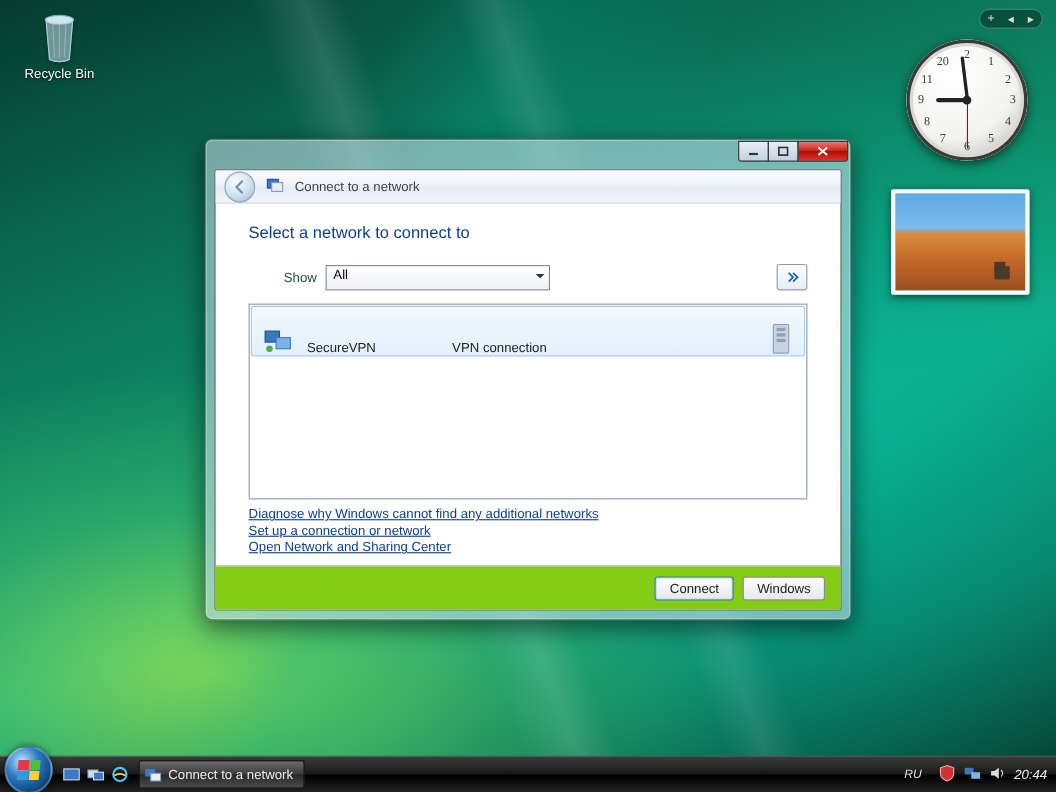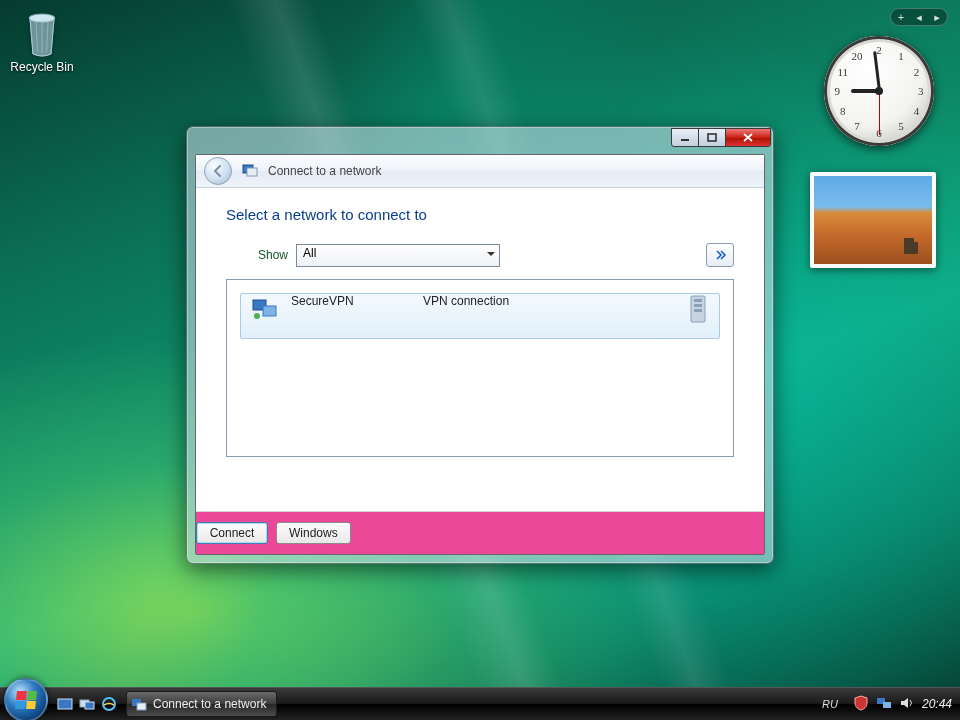--- a/index.html
+++ b/index.html
@@ -11,21 +11,21 @@
       linear-gradient(160deg,#053b2f 0%,#0b6e55 25%,#0d8f6a 45%,#10a87e 60%,#0a7e5f 80%,#053b2f 100%);
   }
   .desktop::before{content:"";position:absolute;inset:0;
     background:
       linear-gradient(70deg, transparent 40%, rgba(255,255,255,0.12) 44%, transparent 47%,
                        transparent 55%, rgba(255,255,255,0.10) 58%, transparent 61%),
       linear-gradient(110deg, transparent 30%, rgba(0,180,140,0.25) 40%, transparent 55%);
     pointer-events:none;
   }
   
-  .desktop-icon{position:absolute;left:4px;top:10px;width:76px;text-align:center;color:#fff;text-shadow:0 1px 2px #000;}
+  .desktop-icon{position:absolute;left:16px;top:10px;width:76px;text-align:center;color:#fff;text-shadow:0 1px 2px #000;}
   .bin{margin:0 auto 2px;width:40px;height:48px;position:relative;}
   .bin svg{width:40px;height:48px;filter:drop-shadow(0 1px 2px rgba(0,0,0,0.4));}
   
   .sidebar-controls{position:absolute;right:12px;top:8px;display:flex;gap:0;background:rgba(0,0,0,0.35);border:1px solid rgba(255,255,255,0.25);border-radius:11px;padding:1px;}
   .sidebar-controls span{width:18px;height:14px;display:flex;align-items:center;justify-content:center;color:#ddd;font-size:11px;}
   .clock-gadget{position:absolute;right:26px;top:36px;width:110px;height:110px;}
   .clock-face{width:110px;height:110px;border-radius:50%;
     background:radial-gradient(circle at 38% 30%,#fff 0%,#f3f3f1 55%,#cfcfc9 78%,#8b8b85 100%);
     box-shadow:0 3px 10px rgba(0,0,0,0.6), inset 0 0 0 3px #3a3a38, inset 0 0 0 6px #d9d8d3;
     position:relative;}
@@ -55,28 +55,28 @@
   .back-btn{width:26px;height:26px;border-radius:50%;background:radial-gradient(circle at 35% 30%,#fafdff,#cfe0f0 55%,#9db7d0);border:1px solid #8ca3ba;display:flex;align-items:center;justify-content:center;}
   .toolbar .title{color:#444;font-size:12px;}
   .body{flex:1;padding:18px 30px 10px;display:flex;flex-direction:column;color:#000;}
   h1{margin:0 0 20px;font-size:15px;font-weight:400;color:#0a3e8f;}
   .row-show{display:flex;align-items:center;gap:8px;margin-bottom:12px;margin-left:32px;}
   .row-show label{color:#14532d;}
   .combo{position:relative;width:178px;height:20px;border:1px solid #7a8a99;background:linear-gradient(#fff,#eef1f6);font-size:12px;padding:1px 18px 0 6px;}
   .combo::after{content:"";position:absolute;right:4px;top:7px;border:4px solid transparent;border-top-color:#333;}
   .refresh-btn{margin-left:auto;width:26px;height:22px;border:1px solid #8b9bb0;border-radius:3px;background:linear-gradient(#fefefe,#e6edf6);display:flex;align-items:center;justify-content:center;color:#1560c0;font-size:13px;}
   .listbox{border:1px solid #8b9bb0;height:176px;background:#fff;overflow:hidden;}
-  .list-item{height:44px;border:1px solid #a9cbe9;margin:13px;background:linear-gradient(#f3f9fe,#e2f0fb);border-radius:2px;display:flex;align-items:flex-start;padding:0 10px;gap:12px;}
+  .list-item{height:44px;border:1px solid #a9cbe9;margin:1px;background:linear-gradient(#f3f9fe,#e2f0fb);border-radius:2px;display:flex;align-items:flex-end;padding:0 10px;gap:12px;}
   .net-icon{width:28px;height:28px;}
   .list-item .name{width:120px;color:#222;}
   .list-item .type{color:#222;}
   .server-icon{margin-left:auto;width:22px;height:30px;}
   .links{margin-top:6px;display:flex;flex-direction:column;gap:1px;}
   .links a{color:#0a3e8f;text-decoration:underline;font-size:12px;}
-  .footer{height:42px;background:#ec4899;border-top:1px solid #d6d6d4;display:flex;align-items:center;padding:0 0;gap:8px;}
+  .footer{height:42px;background:#84cc16;border-top:1px solid #d6d6d4;display:flex;align-items:center;justify-content:flex-end;padding:0 14px;gap:8px;}
   .btn{height:22px;min-width:72px;border:1px solid #8b8b8b;border-radius:3px;background:linear-gradient(#fdfdfd,#e8e8e8);font-size:12px;color:#222;padding:0 12px;}
   .btn.primary{border-color:#3c7fb1;box-shadow:0 0 0 1px #b0d7f4 inset;}
   
   .taskbar{position:absolute;left:0;right:0;bottom:0;height:32px;
     background:linear-gradient(#3a3a3a 0%,#1a1a1a 48%,#000 52%,#222 100%);
     border-top:1px solid #555;display:flex;align-items:center;color:#eee;}
   .start{width:40px;height:40px;margin-top:-8px;margin-left:4px;border-radius:50%;
     background:radial-gradient(circle at 35% 30%,#bfe5ff 0%,#2c79c0 40%,#0a3d73 80%);
     border:2px solid rgba(255,255,255,0.25);box-shadow:0 0 6px rgba(0,0,0,0.6);position:relative;display:flex;align-items:center;justify-content:center;flex-shrink:0;}
   .flag{width:20px;height:18px;display:grid;grid-template:1fr 1fr/1fr 1fr;gap:1px;transform:skewX(-6deg);}
@@ -201,20 +201,25 @@
             <span class="server-icon">
               <svg viewBox="0 0 22 30">
                   <rect x="4" y="2" width="14" height="26" rx="1" fill="#c9d4e2" stroke="#8ca0b8"></rect>
                   <rect x="7" y="5" width="8" height="3" fill="#8ca0b8"></rect>
                   <rect x="7" y="10" width="8" height="3" fill="#8ca0b8"></rect>
                   <rect x="7" y="15" width="8" height="3" fill="#8ca0b8"></rect>
                 </svg>
             </span>
           </div>
         </div>
+        <div class="links">
+          <a>Diagnose why Windows cannot find any additional networks</a>
+          <a>Set up a connection or network</a>
+          <a>Open Network and Sharing Center</a>
+        </div>
       </div>
       <div class="footer">
         <button class="btn primary">Connect</button>
         <button class="btn">Windows</button>
       </div>
     </div>
   </div>
 
   <div class="taskbar">
     <div class="start">

